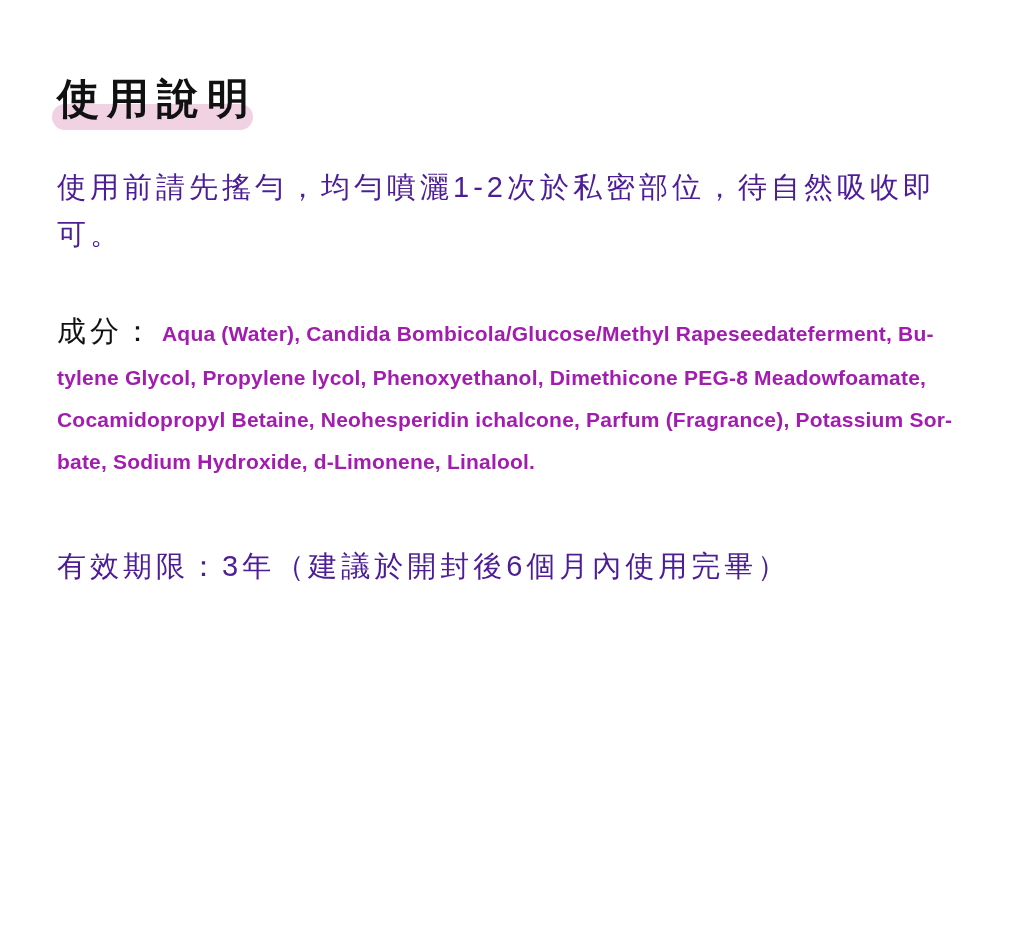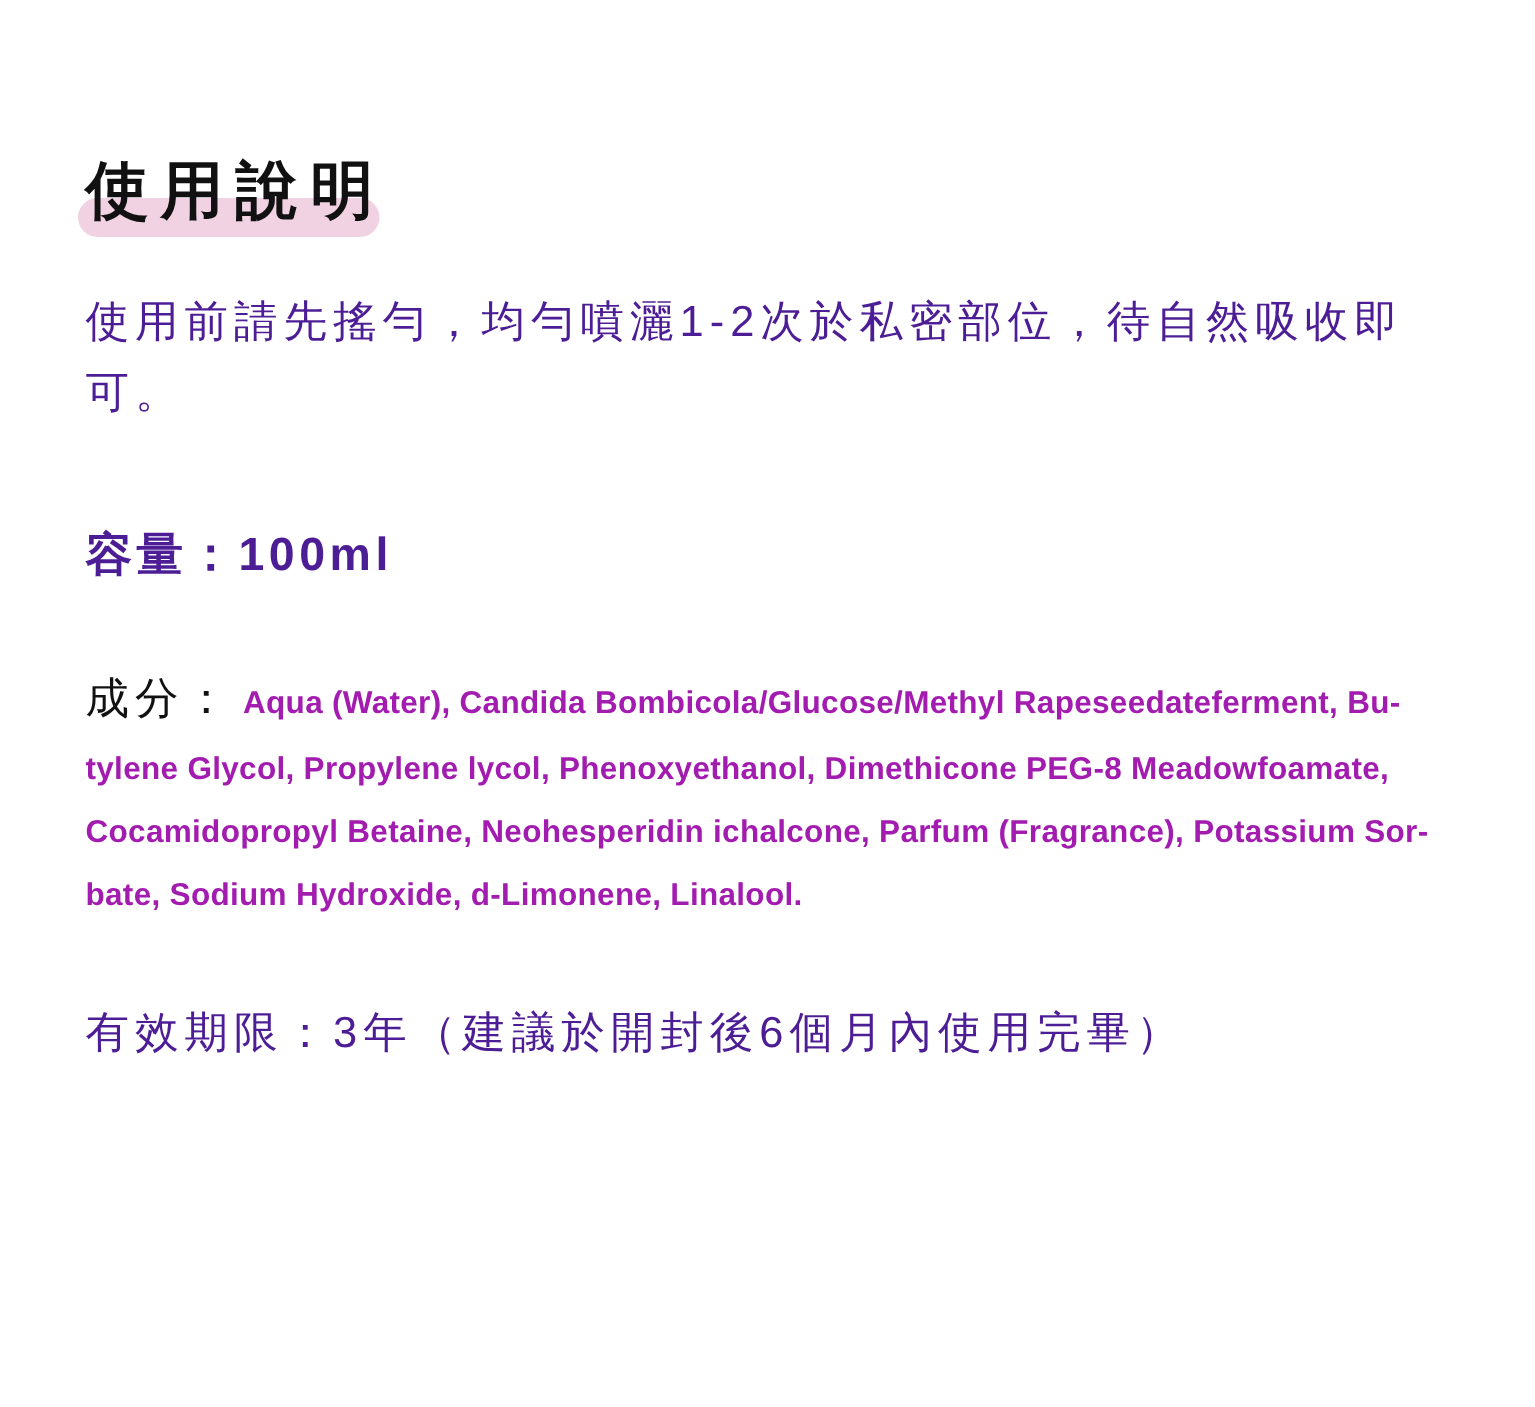--- a/index.html
+++ b/index.html
@@ -16,21 +16,21 @@
     font-family: "Liberation Sans", "DejaVu Sans", sans-serif;
     box-sizing: border-box;
     padding: 0 36px 0 57px;
     overflow: hidden;
   }
   p { margin: 0; }
 
   
   .title {
     margin: 0;
-    padding-top: 100px;
+    padding-top: 72px;
     font-size: 42px;
     line-height: 54px;
     font-weight: 700;
     letter-spacing: 8px;
   }
   .title-inner {
     position: relative;
     display: inline-block;
   }
   .title-pill {
@@ -77,38 +77,37 @@
     margin-right: 6px;
   }
   .en {
     font-size: 21px;
     font-weight: 600;
     letter-spacing: 0.2px;
     color: #a21caf;
   }
   .block { display: block; }
 
-  .shelf-life { margin-top: 48px; }
+  .shelf-life { margin-top: 60px; }
 
   .precautions { margin-top: 26px; max-width: 930px; }
 </style>
 </head>
 <body>
 
 <div class="page">
 
   <h1 class="title">
     <span class="title-inner">
       <span class="title-pill" style="background: rgb(240, 210, 226);"></span>
       <span class="title-text">使用說明</span>
     </span>
   </h1>
 
   <p class="zh usage">使用前請先搖勻，均勻噴灑1-2次於私密部位，待自然吸收即可。</p>
 
-  <p class="zh capacity">容量：100ml</p>
 
   <p class="ingredients"><span class="ing-label">成分：</span><span class="en">Aqua (Water), Candida Bombicola/Glucose/Methyl Rapeseedateferment, Bu-</span><span class="en block">tylene Glycol, Propylene lycol, Phenoxyethanol, Dimethicone PEG-8 Meadowfoamate,</span><span class="en block">Cocamidopropyl Betaine, Neohesperidin ichalcone, Parfum (Fragrance), Potassium Sor-</span><span class="en block">bate, Sodium Hydroxide, d-Limonene, Linalool.</span></p>
 
   <p class="zh shelf-life">有效期限：3年（建議於開封後6個月內使用完畢）</p>
 
 
 </div>
 
 </body></html>

